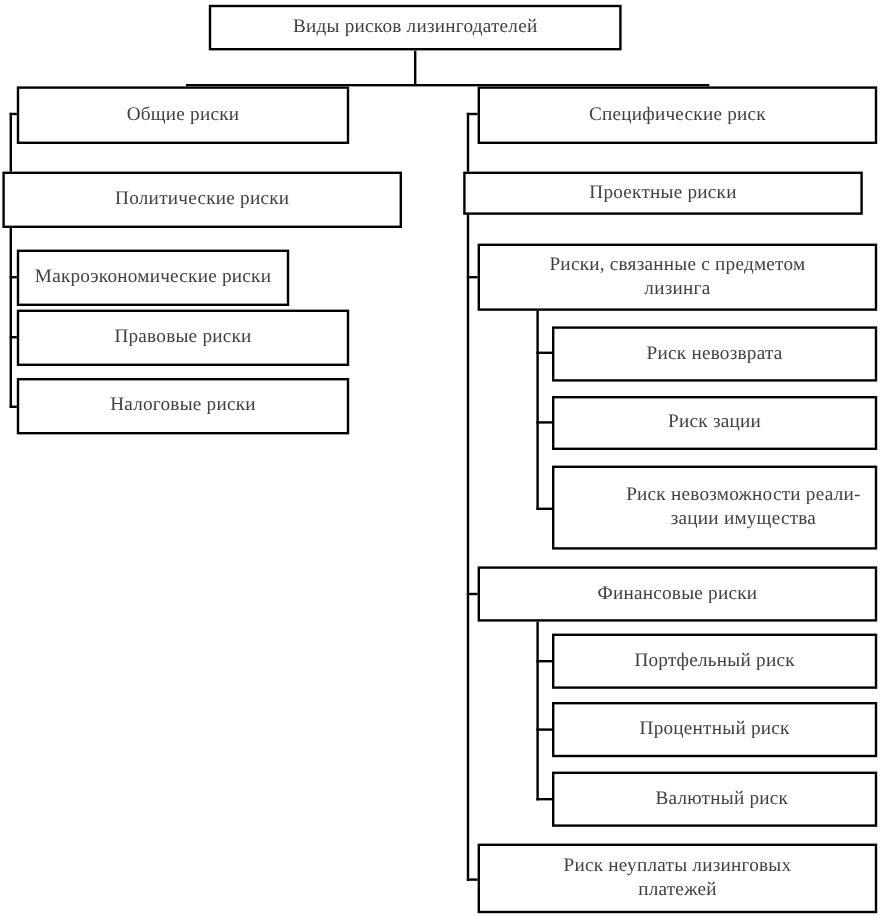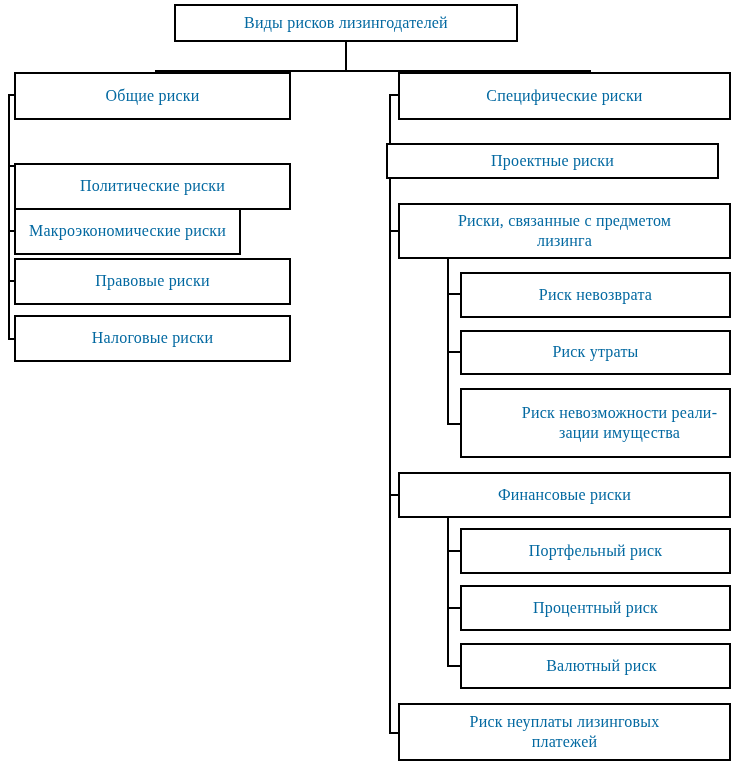--- a/index.html
+++ b/index.html
@@ -19,21 +19,21 @@
     position: absolute;
     box-sizing: border-box;
     border: 2px solid #000000;
     background: #ffffff;
     display: flex;
     align-items: center;
     justify-content: center;
     text-align: center;
     font-size: 16px;
     line-height: 1.28;
-    color: #0369a1;
+    color: #404040;
     font-weight: 400;
     letter-spacing: 0.2px;
     z-index: 2;
   }
   .node .txt {
     display: block;
     width: 100%;
     padding: 0 6px;
     white-space: pre-line;
   }
@@ -67,38 +67,38 @@
   </div>
 
   <div class="conn v" style="left:8px; top:94px; width:2px; height:246px;"></div>
 
   <div class="conn h" style="left:8px; top:94px; width:8px; height:2px;"></div>
   <div class="conn h" style="left:8px; top:165px; width:8px; height:2px;"></div>
   <div class="conn h" style="left:8px; top:230px; width:8px; height:2px;"></div>
   <div class="conn h" style="left:8px; top:280px; width:8px; height:2px;"></div>
   <div class="conn h" style="left:8px; top:338px; width:8px; height:2px;"></div>
 
-  <div class="node" style="left:14px; top:143px; width:277px; height:47px;margin-top:20px;">
+  <div class="node" style="left:2px; top:143px; width:333px; height:47px;">
     <span class="txt">Политические риски</span>
   </div>
 
   <div class="node" style="left:14px; top:208px; width:227px; height:47px;">
     <span class="txt">Макроэкономические риски</span>
   </div>
 
   <div class="node" style="left:14px; top:258px; width:277px; height:47px;">
     <span class="txt">Правовые риски</span>
   </div>
 
   <div class="node" style="left:14px; top:315px; width:277px; height:47px;">
     <span class="txt">Налоговые риски</span>
   </div>
 
   <div class="node" style="left:398px; top:72px; width:333px; height:48px;">
-    <span class="txt">Специфические риски</span>
+    <span class="txt">Специфические риск</span>
   </div>
 
   <div class="conn v" style="left:389px; top:94px; width:2px; height:640px;"></div>
   <div class="conn h" style="left:389px; top:94px; width:11px; height:2px;"></div>
   <div class="conn h" style="left:389px; top:165px; width:11px; height:2px;"></div>
   <div class="conn h" style="left:389px; top:230px; width:11px; height:2px;"></div>
   <div class="conn h" style="left:389px; top:494px; width:11px; height:2px;"></div>
   <div class="conn h" style="left:389px; top:732px; width:11px; height:2px;"></div>
 
   <div class="node" style="left:386px; top:143px; width:333px; height:36px;">
@@ -113,21 +113,21 @@
   <div class="conn v" style="left:447px; top:257px; width:2px; height:168px;"></div>
   <div class="conn h" style="left:447px; top:293px; width:13px; height:2px;"></div>
   <div class="conn h" style="left:447px; top:351px; width:13px; height:2px;"></div>
   <div class="conn h" style="left:447px; top:423px; width:13px; height:2px;"></div>
 
   <div class="node" style="left:460px; top:272px; width:271px; height:46px;justify-content:flex-end;">
     <span class="txt">Риск невозврата</span>
   </div>
 
   <div class="node" style="left:460px; top:330px; width:271px; height:45px;">
-    <span class="txt">Риск утраты</span>
+    <span class="txt">Риск зации</span>
   </div>
 
   <div class="node" style="left:460px; top:388px; width:271px; height:70px;padding-left:48px;">
     <span class="txt">Риск невозможности реали-
 зации имущества</span>
   </div>
 
   <div class="node" style="left:398px; top:472px; width:333px; height:46px;">
     <span class="txt">Финансовые риски</span>
   </div>

